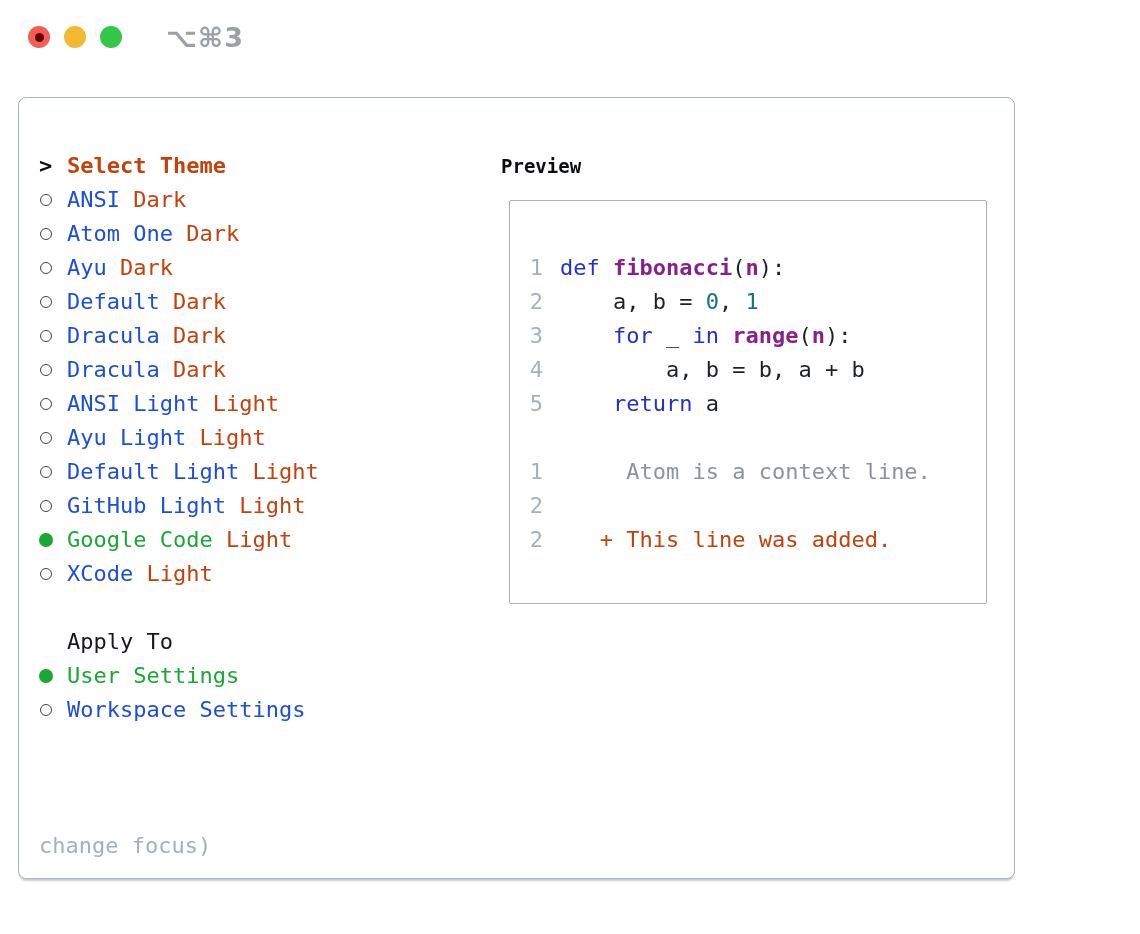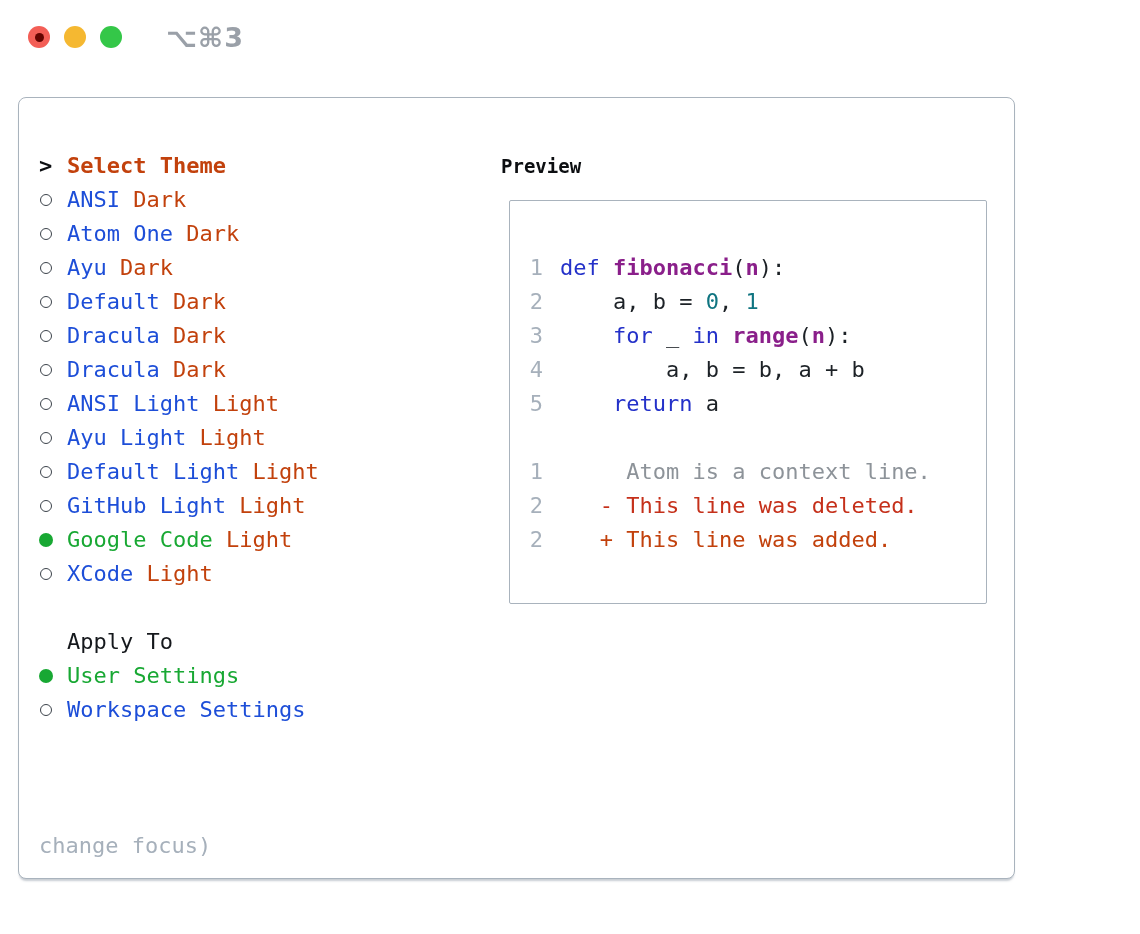--- a/index.html
+++ b/index.html
@@ -144,19 +144,19 @@
       <div id="code-lines">
           <div class="pline"><span class="ln">1</span><span class="pcode"><span class="tk-kw">def</span><span class="tk-pl"> </span><span class="tk-fn">fibonacci</span><span class="tk-pl">(</span><span class="tk-fn">n</span><span class="tk-pl">):</span></span></div>
           <div class="pline"><span class="ln">2</span><span class="pcode"><span class="tk-pl">    a, b = </span><span class="tk-num">0</span><span class="tk-pl">, </span><span class="tk-num">1</span></span></div>
           <div class="pline"><span class="ln">3</span><span class="pcode"><span class="tk-pl">    </span><span class="tk-kw">for</span><span class="tk-pl"> _ </span><span class="tk-kw">in</span><span class="tk-pl"> </span><span class="tk-fn">range</span><span class="tk-pl">(</span><span class="tk-fn">n</span><span class="tk-pl">):</span></span></div>
           <div class="pline"><span class="ln">4</span><span class="pcode"><span class="tk-pl">        a, b = b, a + b</span></span></div>
           <div class="pline"><span class="ln">5</span><span class="pcode"><span class="tk-pl">    </span><span class="tk-kw">return</span><span class="tk-pl"> a</span></span></div>
         </div>
       <div class="spacer34"></div>
       <div id="diff-lines">
           <div class="pline"><span class="ln">1</span><span class="pcode diff-context">     Atom is a context line.</span></div>
-          <div class="pline"><span class="ln">2</span><span class="pcode diff-deleted">   - This line was deleted.</span></div>
+          <div class="pline"><span class="ln">2</span></div>
           <div class="pline"><span class="ln">2</span><span class="pcode diff-added">   + This line was added.</span></div>
         </div>
     </div>
 
   </div>
 </div>
 
 </body></html>

